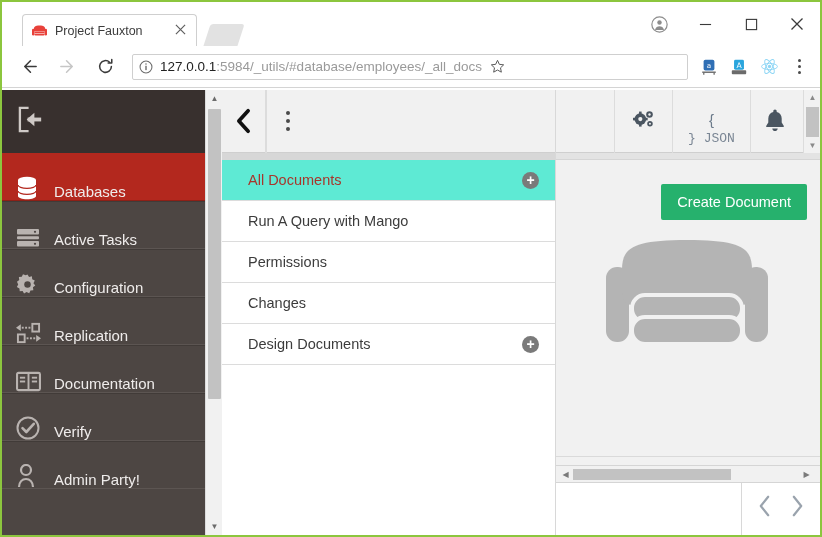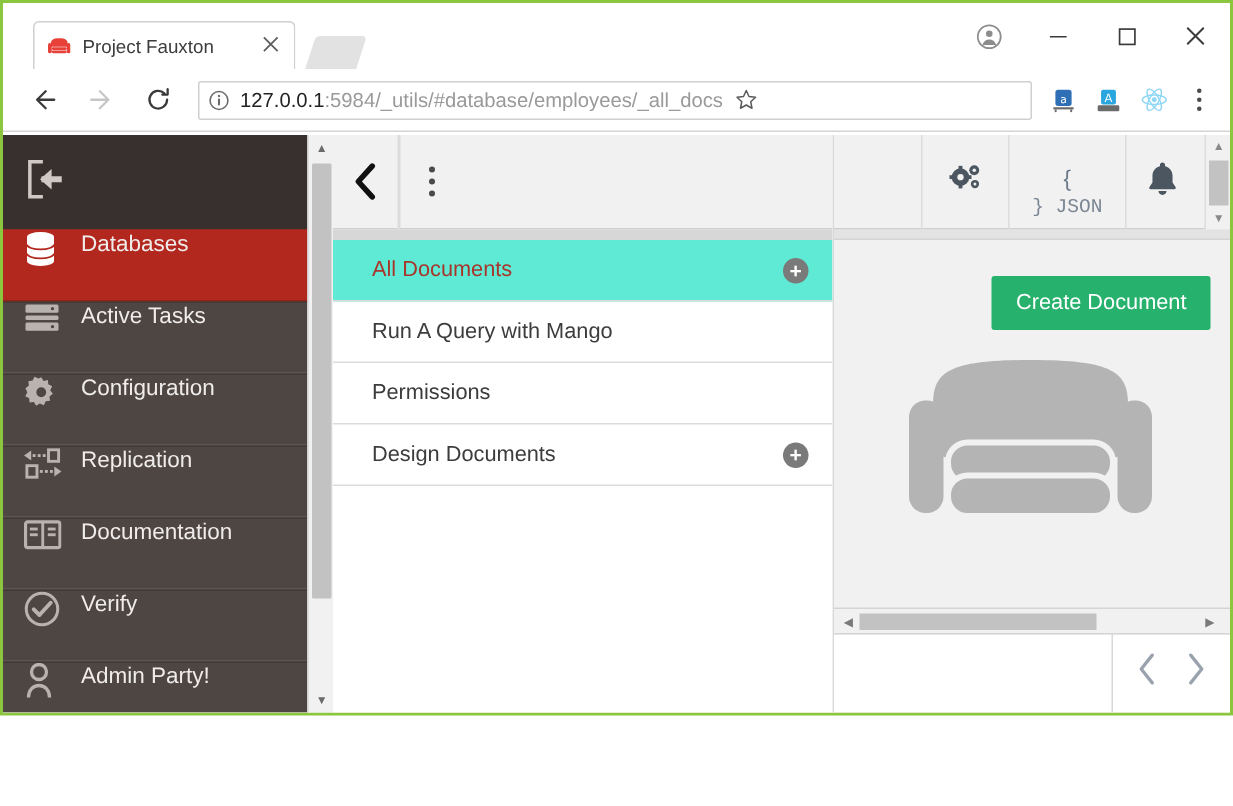--- a/index.html
+++ b/index.html
@@ -4,21 +4,21 @@
 <style>
   * { box-sizing: border-box; margin: 0; padding: 0; }
   html, body {
     width: 822px; height: 537px;
     font-family: "Liberation Sans", sans-serif;
     overflow: hidden;
     background: #ffffff;
   }
   #window {
     position: relative;
-    width: 822px; height: 477px;
+    width: 822px; height: 537px;
     border: 2px solid #8cc63e;
     background: #ffffff;
     overflow: hidden;
   }
 
   
   .chrome-top {
     position: relative;
     height: 44px;
     background: #ffffff;
@@ -134,21 +134,21 @@
     overflow: hidden;
   }
   .sb-logo {
     height: 63px;
     background: #38302e;
     display: flex; align-items: center;
     padding-left: 14px;
   }
   .sb-item {
     height: 48px;
-    display: flex; align-items: flex-start;
+    display: flex; align-items: flex-end;
     color: #efeceb;
     font-size: 15px;
     border-bottom: 1px solid #5c5552;
     border-top: 1px solid #413b38;
     padding-left: 14px;
   }
   .sb-item:first-of-type { border-top: none; }
   .sb-item.active { background: #b3281e; border-top-color: #b3281e; border-bottom-color: #8d2017; }
   .sb-ico {
     width: 34px; flex: 0 0 34px;
@@ -581,20 +581,23 @@
         </div>
 
         <div class="mid-row">
           <span class="lbl">Run A Query with Mango</span>
         </div>
 
         <div class="mid-row">
           <span class="lbl">Permissions</span>
         </div>
 
+        <div class="mid-row">
+          <span class="lbl">Changes</span>
+        </div>
 
         <div class="mid-row">
           <span class="lbl">Design Documents</span>
           <span class="plus-ico">+</span>
         </div>
 
       </div>
     </div>
 
     <div class="rightpanel">

